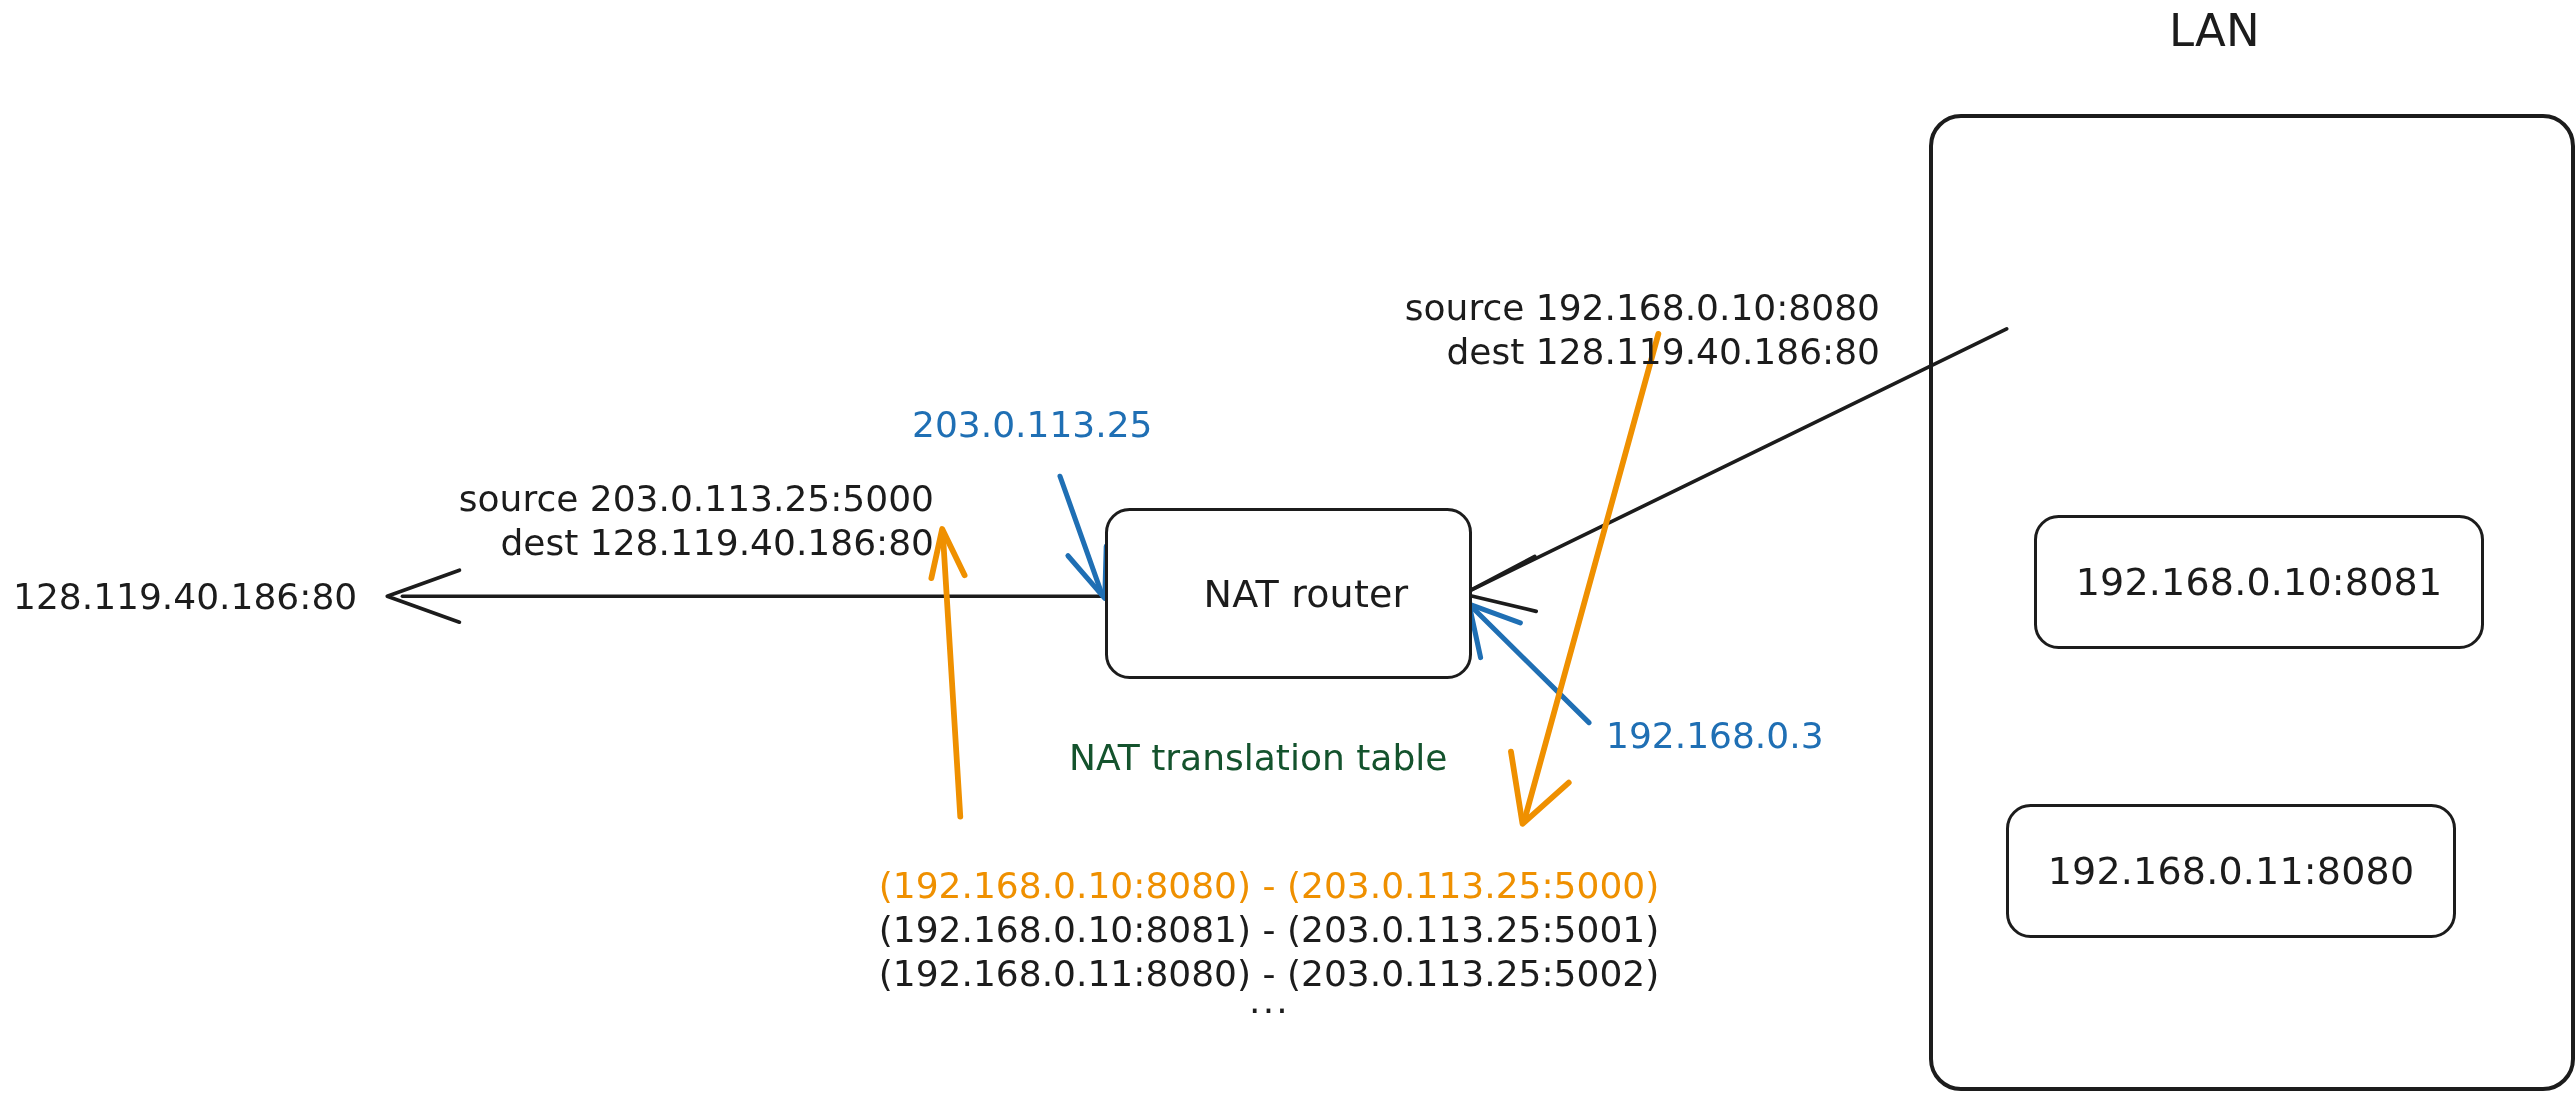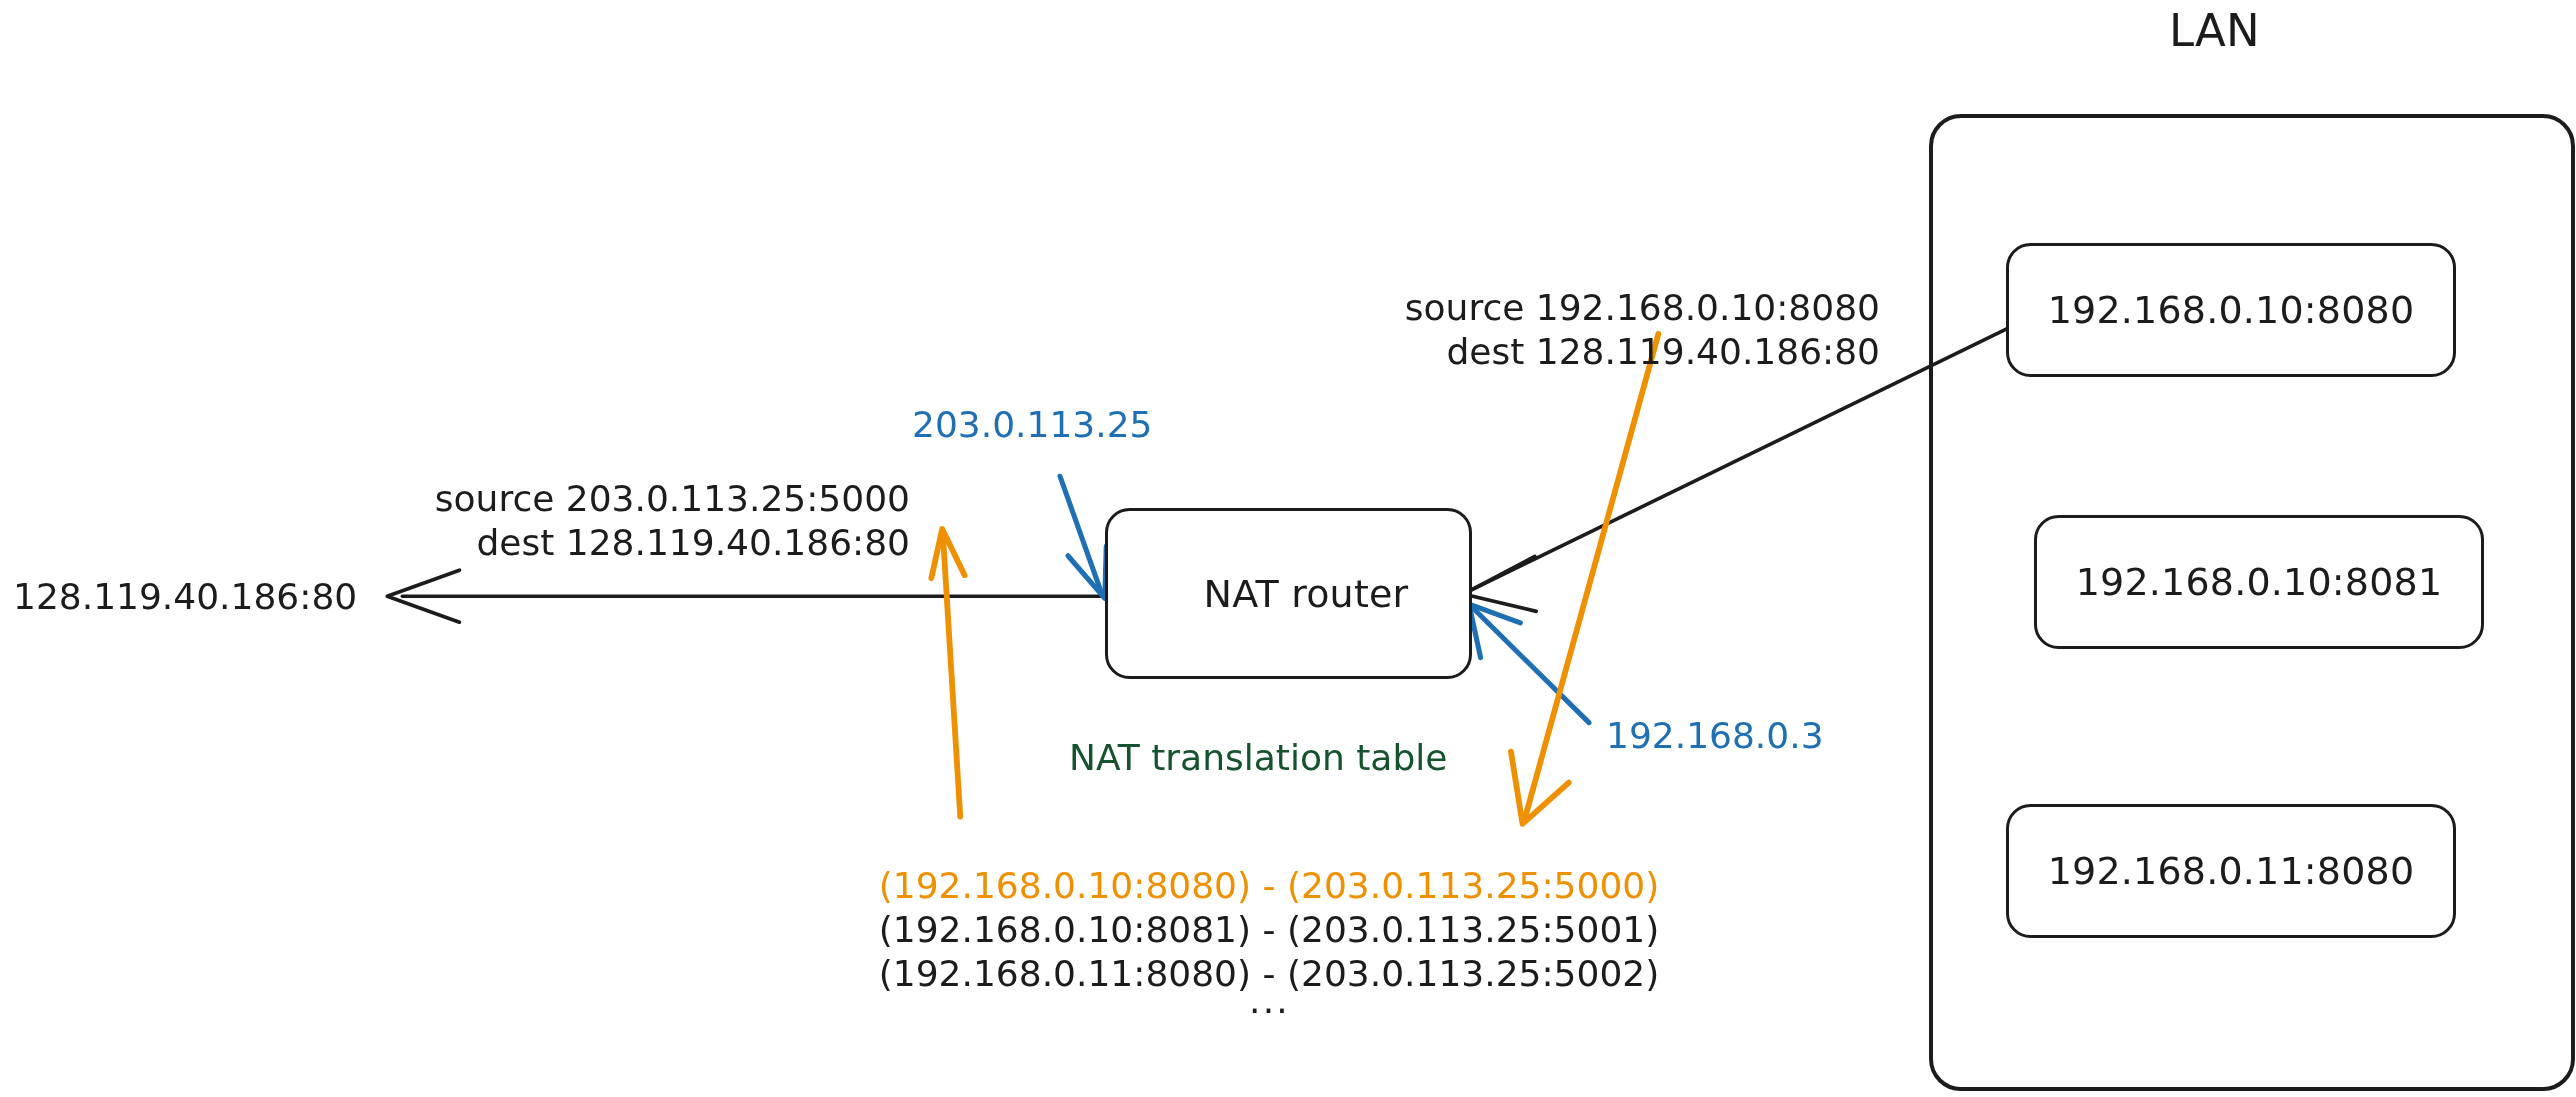--- a/index.html
+++ b/index.html
@@ -125,43 +125,40 @@
     <g>
       <line x1="2294" y1="462" x2="2110" y2="1130" stroke="#ef9000" stroke-width="8" stroke-linecap="round"></line>
       <polyline points="2090,1040 2106,1140 2170,1083" fill="none" stroke="#ef9000" stroke-width="8" stroke-linecap="round" stroke-linejoin="round"></polyline>
     </g>
   </svg>
 
   <div class="lan-title" style="left:2169px; top:4.3px;">LAN</div>
 
   <div class="lan-box" style="left:1929px; top:114px; width:646px; height:977px;"></div>
 
-  <div class="node-box" style="left:2006px; top:243px; width:450px; height:134px;">
-    <span class="node-label">192.168.0.10:8080</span>
-  </div>
 
   <div class="node-box" style="left:2006px; top:515px; width:450px; height:134px;margin-left:28px;">
     <span class="node-label">192.168.0.10:8081</span>
   </div>
 
   <div class="node-box" style="left:2006px; top:804px; width:450px; height:134px;">
     <span class="node-label">192.168.0.11:8080</span>
   </div>
 
   <div class="node-box" style="left:1105px; top:508px; width:367px; height:171px;padding-left:35px;">
     <span class="node-label">NAT router</span>
   </div>
 
   <div class="free-text blue-text" style="left:912px; top:403px;">203.0.113.25</div>
 
   <div class="free-text blue-text" style="left:1606px; top:714px;">192.168.0.3</div>
 
   <div class="free-text" style="left:13px; top:575px;">128.119.40.186:80</div>
 
-  <div class="free-text right-align" style="left:259px; top:477px; width:651px;">
+  <div class="free-text right-align" style="left:283px; top:477px; width:651px;">
     <div>source 203.0.113.25:5000</div>
     <div>dest 128.119.40.186:80</div>
   </div>
 
   <div class="free-text right-align" style="left:962px; top:286px; width:918px;">
     <div>source 192.168.0.10:8080</div>
     <div>dest 128.119.40.186:80</div>
   </div>
 
   <div class="table-title" style="left:1069px; top:737px;">NAT translation table</div>

